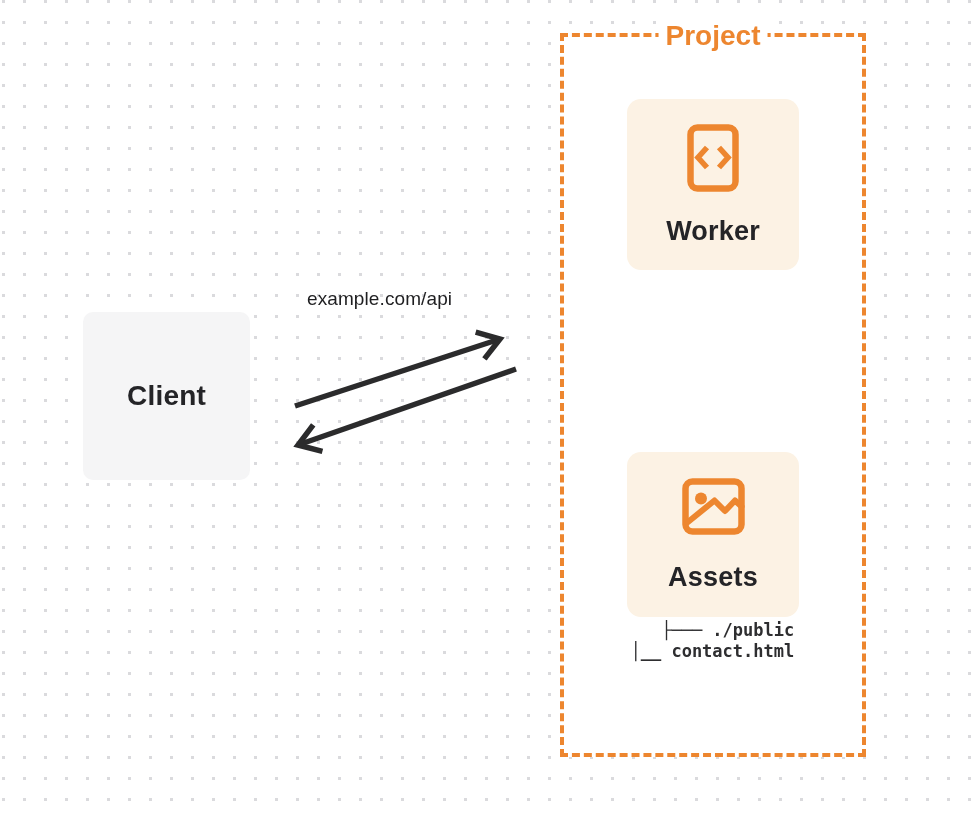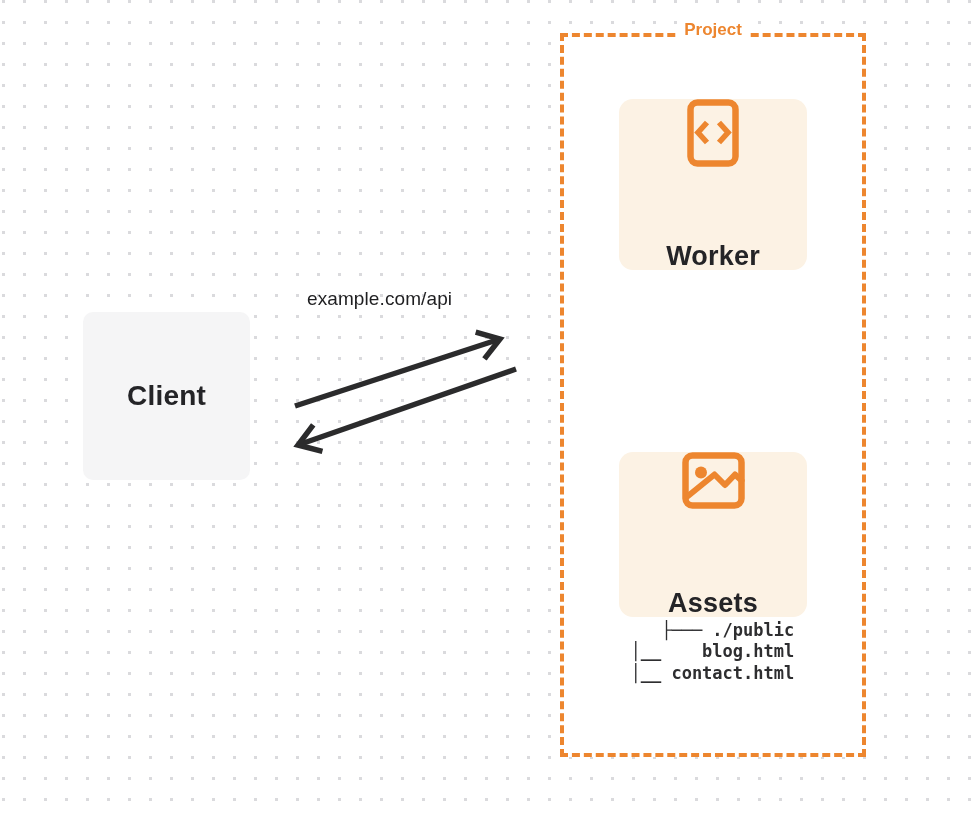--- a/index.html
+++ b/index.html
@@ -45,29 +45,29 @@
   }
   .project-box{
     position:absolute;left:560px;top:33px;width:306px;height:724px;
     border:4px dashed var(--accent-orange);
     background:#ffffff;
   }
   .project-label{
     position:absolute;top:-17px;left:50%;transform:translateX(-50%);
     background:#ffffff;
     padding:0 7px;
-    font-size:17px;font-weight:700;color:var(--accent-orange);
+    font-size:28px;font-weight:700;color:var(--accent-orange);
     white-space:nowrap;
   }
   .card{
     position:absolute;left:0;right:0;margin:0 auto;
-    width:188px;
+    width:172px;
     background:var(--card-cream);
     border-radius:14px;
-    display:flex;flex-direction:column;align-items:center;justify-content:space-between;
+    display:flex;flex-direction:column;align-items:center;justify-content:center;
   }
   .card-worker{top:62px;height:171px;gap:26px;}
   .card-assets{top:415px;height:165px;gap:29px;}
   .card .node-label{
     font-size:27px;font-weight:700;color:#242427;letter-spacing:.2px;line-height:1;
   }
   .icon svg{display:block;}
   .icon-stroke{stroke:var(--accent-orange);fill:none;}
   .icon-fill{fill:var(--accent-orange);}
   .file-tree{
@@ -118,16 +118,16 @@
       <span class="icon">
         <svg width="63" height="57" viewBox="0 0 63 57">
           <rect class="icon-stroke" x="3.5" y="3.5" width="56" height="50" rx="7" stroke-width="6.5"></rect>
           <circle class="icon-fill" cx="19" cy="20.5" r="6"></circle>
           <path class="icon-stroke" d="M 6 44 L 32.5 22.5 L 43 33 L 53 22.5 L 59.5 28.5" stroke-width="6" stroke-linejoin="round" stroke-linecap="round"></path>
         </svg>
       </span>
       <span class="node-label">Assets</span>
     </div>
 
-    <pre class="file-tree"><div>├─── ./public</div><div>  │__    blog.html</div><div>  │__ contact.html</div></pre>
+    <pre class="file-tree"><div>├─── ./public</div><div>  │__ contact.html</div></pre>
   </div>
 
 </div>
 
 </body></html>

